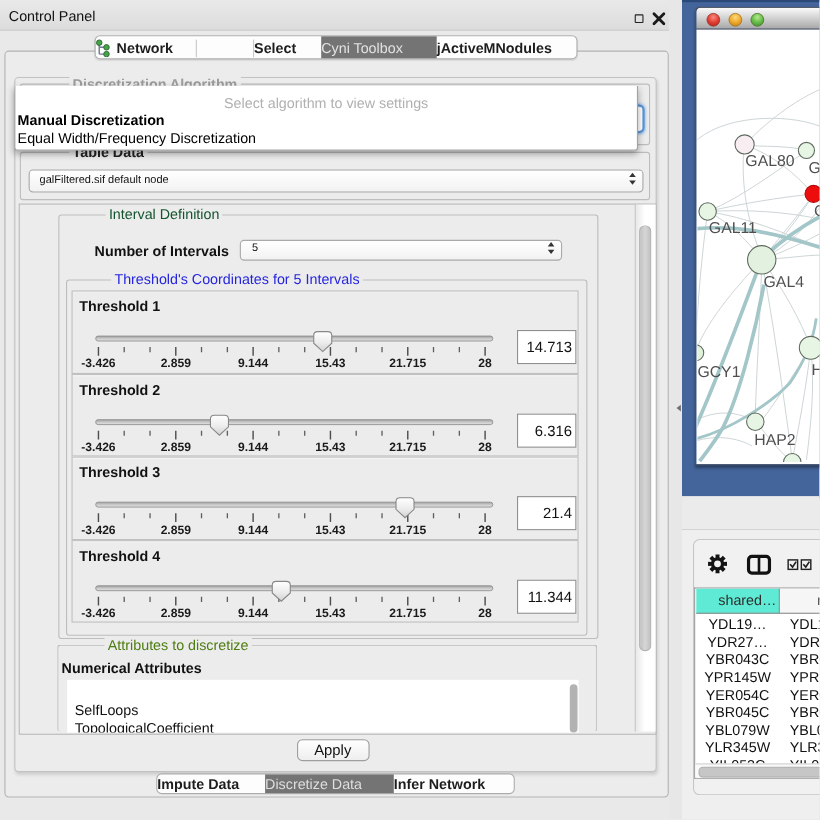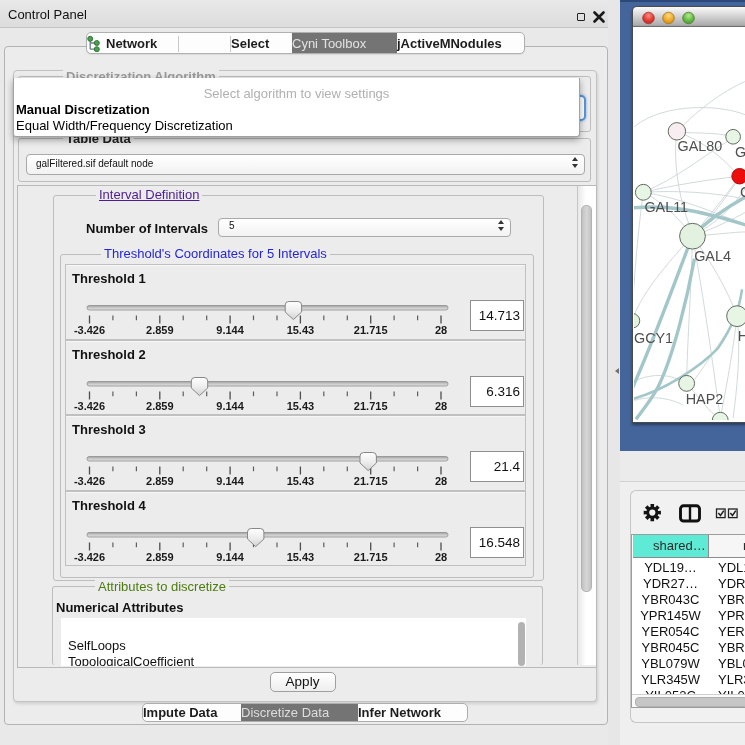--- a/index.html
+++ b/index.html
@@ -89,21 +89,21 @@
 </div>
 
 <div class="abs" style="left:17px;top:185px;width:578px;height:481px;border:1px solid #b9b9b9;"></div>
 
 <div class="abs" style="left:576.5px;top:186px;width:18.5px;height:479px;
    background:linear-gradient(90deg,#e8e8e8,#ffffff 45%,#fdfdfd);border-left:1px solid #c6c6c6;"></div>
 <div class="abs" style="left:581px;top:205px;width:9px;height:385px;border-radius:5px;
    background:linear-gradient(90deg,#c2c2c2,#d6d6d6 50%,#c2c2c2);border:1px solid #b2b2b2;"></div>
 
 <div class="abs group" style="left:53px;top:195px;width:489px;height:384px;"></div>
-<div class="abs gtitle" style="left:58px;top:188px;color:#4c1d95;text-decoration:underline;">Interval Definition</div>
+<div class="abs gtitle" style="left:58px;top:188px;color:#14532d;">Interval Definition</div>
 <div class="abs" style="left:86px;top:221px;font-size:13px;font-weight:700;color:#111;">Number of Intervals</div>
 <div class="abs combo" style="left:218px;top:218px;width:291px;height:17px;">
   <span style="position:absolute;left:10px;top:1px;">5</span>
   <span class="ar" style="top:1px;">
       <span class="up"></span>
       <span class="dn"></span>
     </span>
 </div>
 
 <div class="abs group" style="left:60px;top:254px;width:472px;height:322px;"></div>
@@ -176,21 +176,21 @@
     </svg>
 <div class="vbox">21.4</div>
   </div>
 
 <div class="abs thp" style="top:490.5px;">
     <div class="lbl">Threshold 4</div>
 <svg style="position:absolute;left:0;top:28px;" width="459" height="46">
 <use href="#sld"></use>
       <use href="#thumbp" transform="translate(189.7,0)"></use>
     </svg>
-<div class="vbox">16.548</div>
+<div class="vbox">11.344</div>
   </div>
 
 <div class="abs group" style="left:52px;top:586px;width:489px;height:78px;border-bottom:none;"></div>
 <div class="abs gtitle" style="left:57px;top:580px;color:#4d7c0f;text-align:right;">Attributes to discretize</div>
 <div class="abs" style="left:56px;top:600px;font-size:13px;font-weight:700;color:#111;">Numerical Attributes</div>
 <div class="abs" style="left:61px;top:618px;width:465px;height:48px;background:#fff;overflow:hidden;">
   <div style="font-size:13px;color:#111;padding-left:7px;line-height:15.8px;padding-top:20px;">
     SelfLoops<br>TopologicalCoefficient<br>BetweennessCentrality</div>
 </div>
 <div class="abs" style="left:517.5px;top:622px;width:7px;height:44px;border-radius:3.5px;background:#b2b2b2;"></div>

